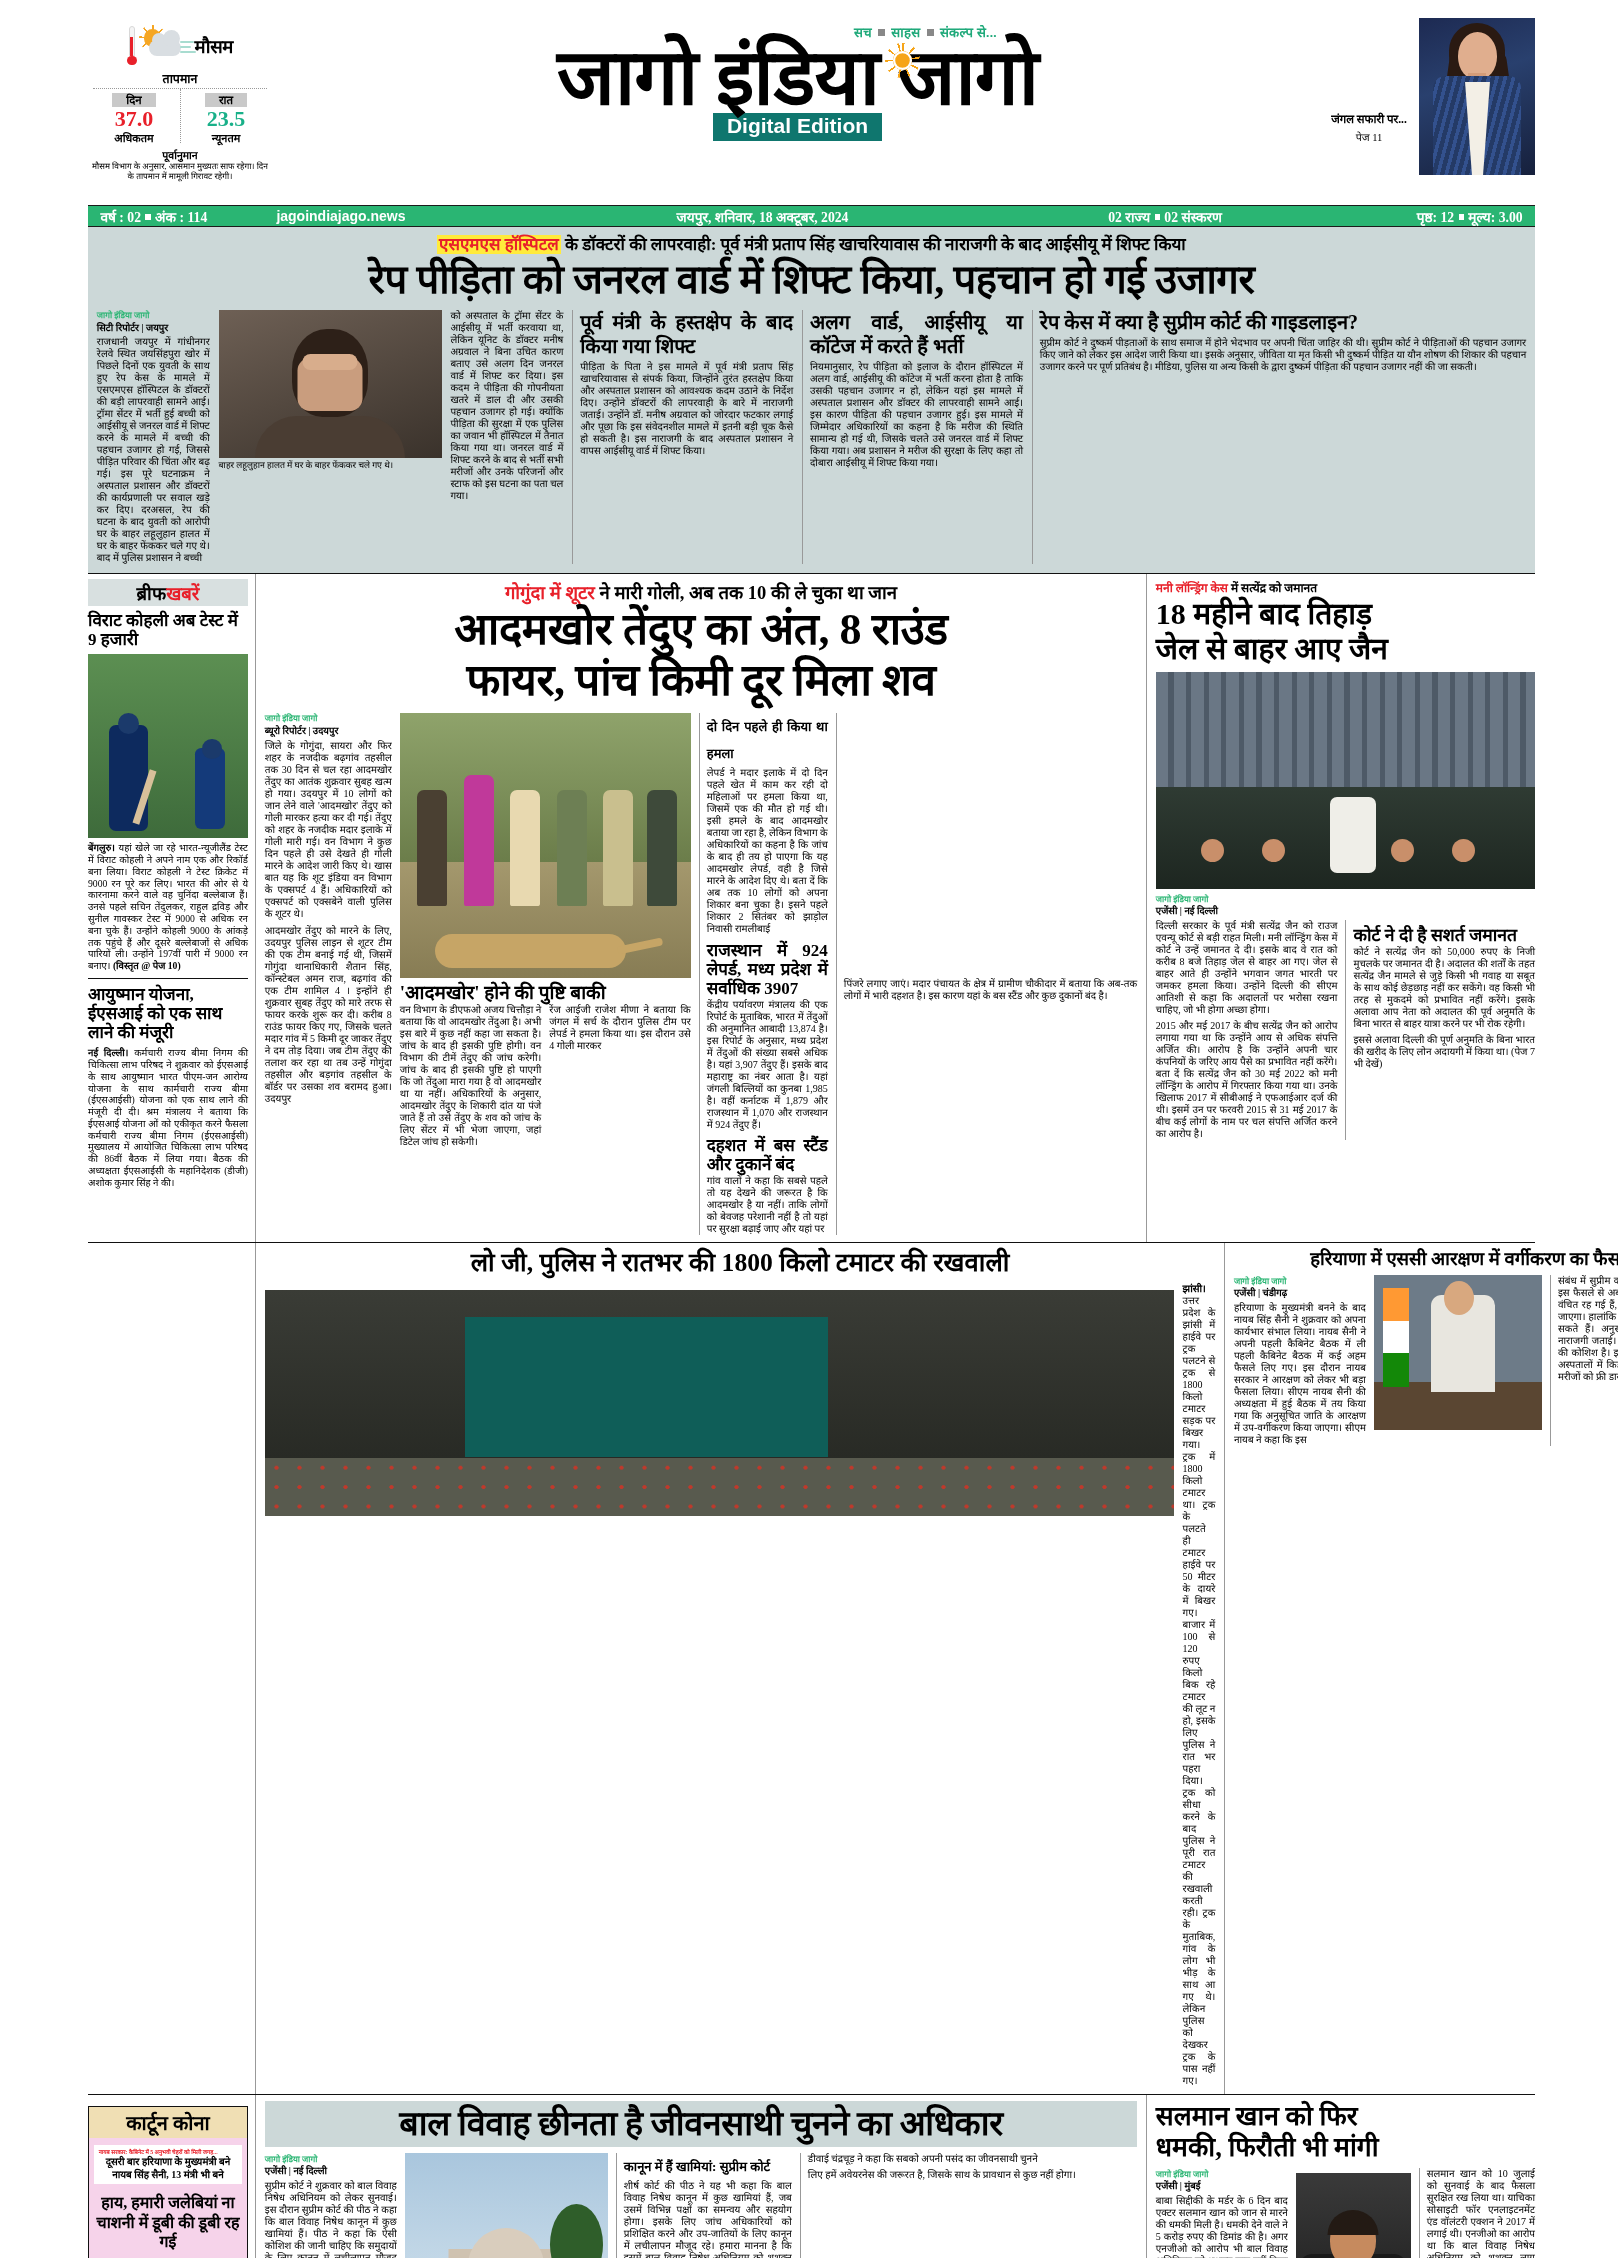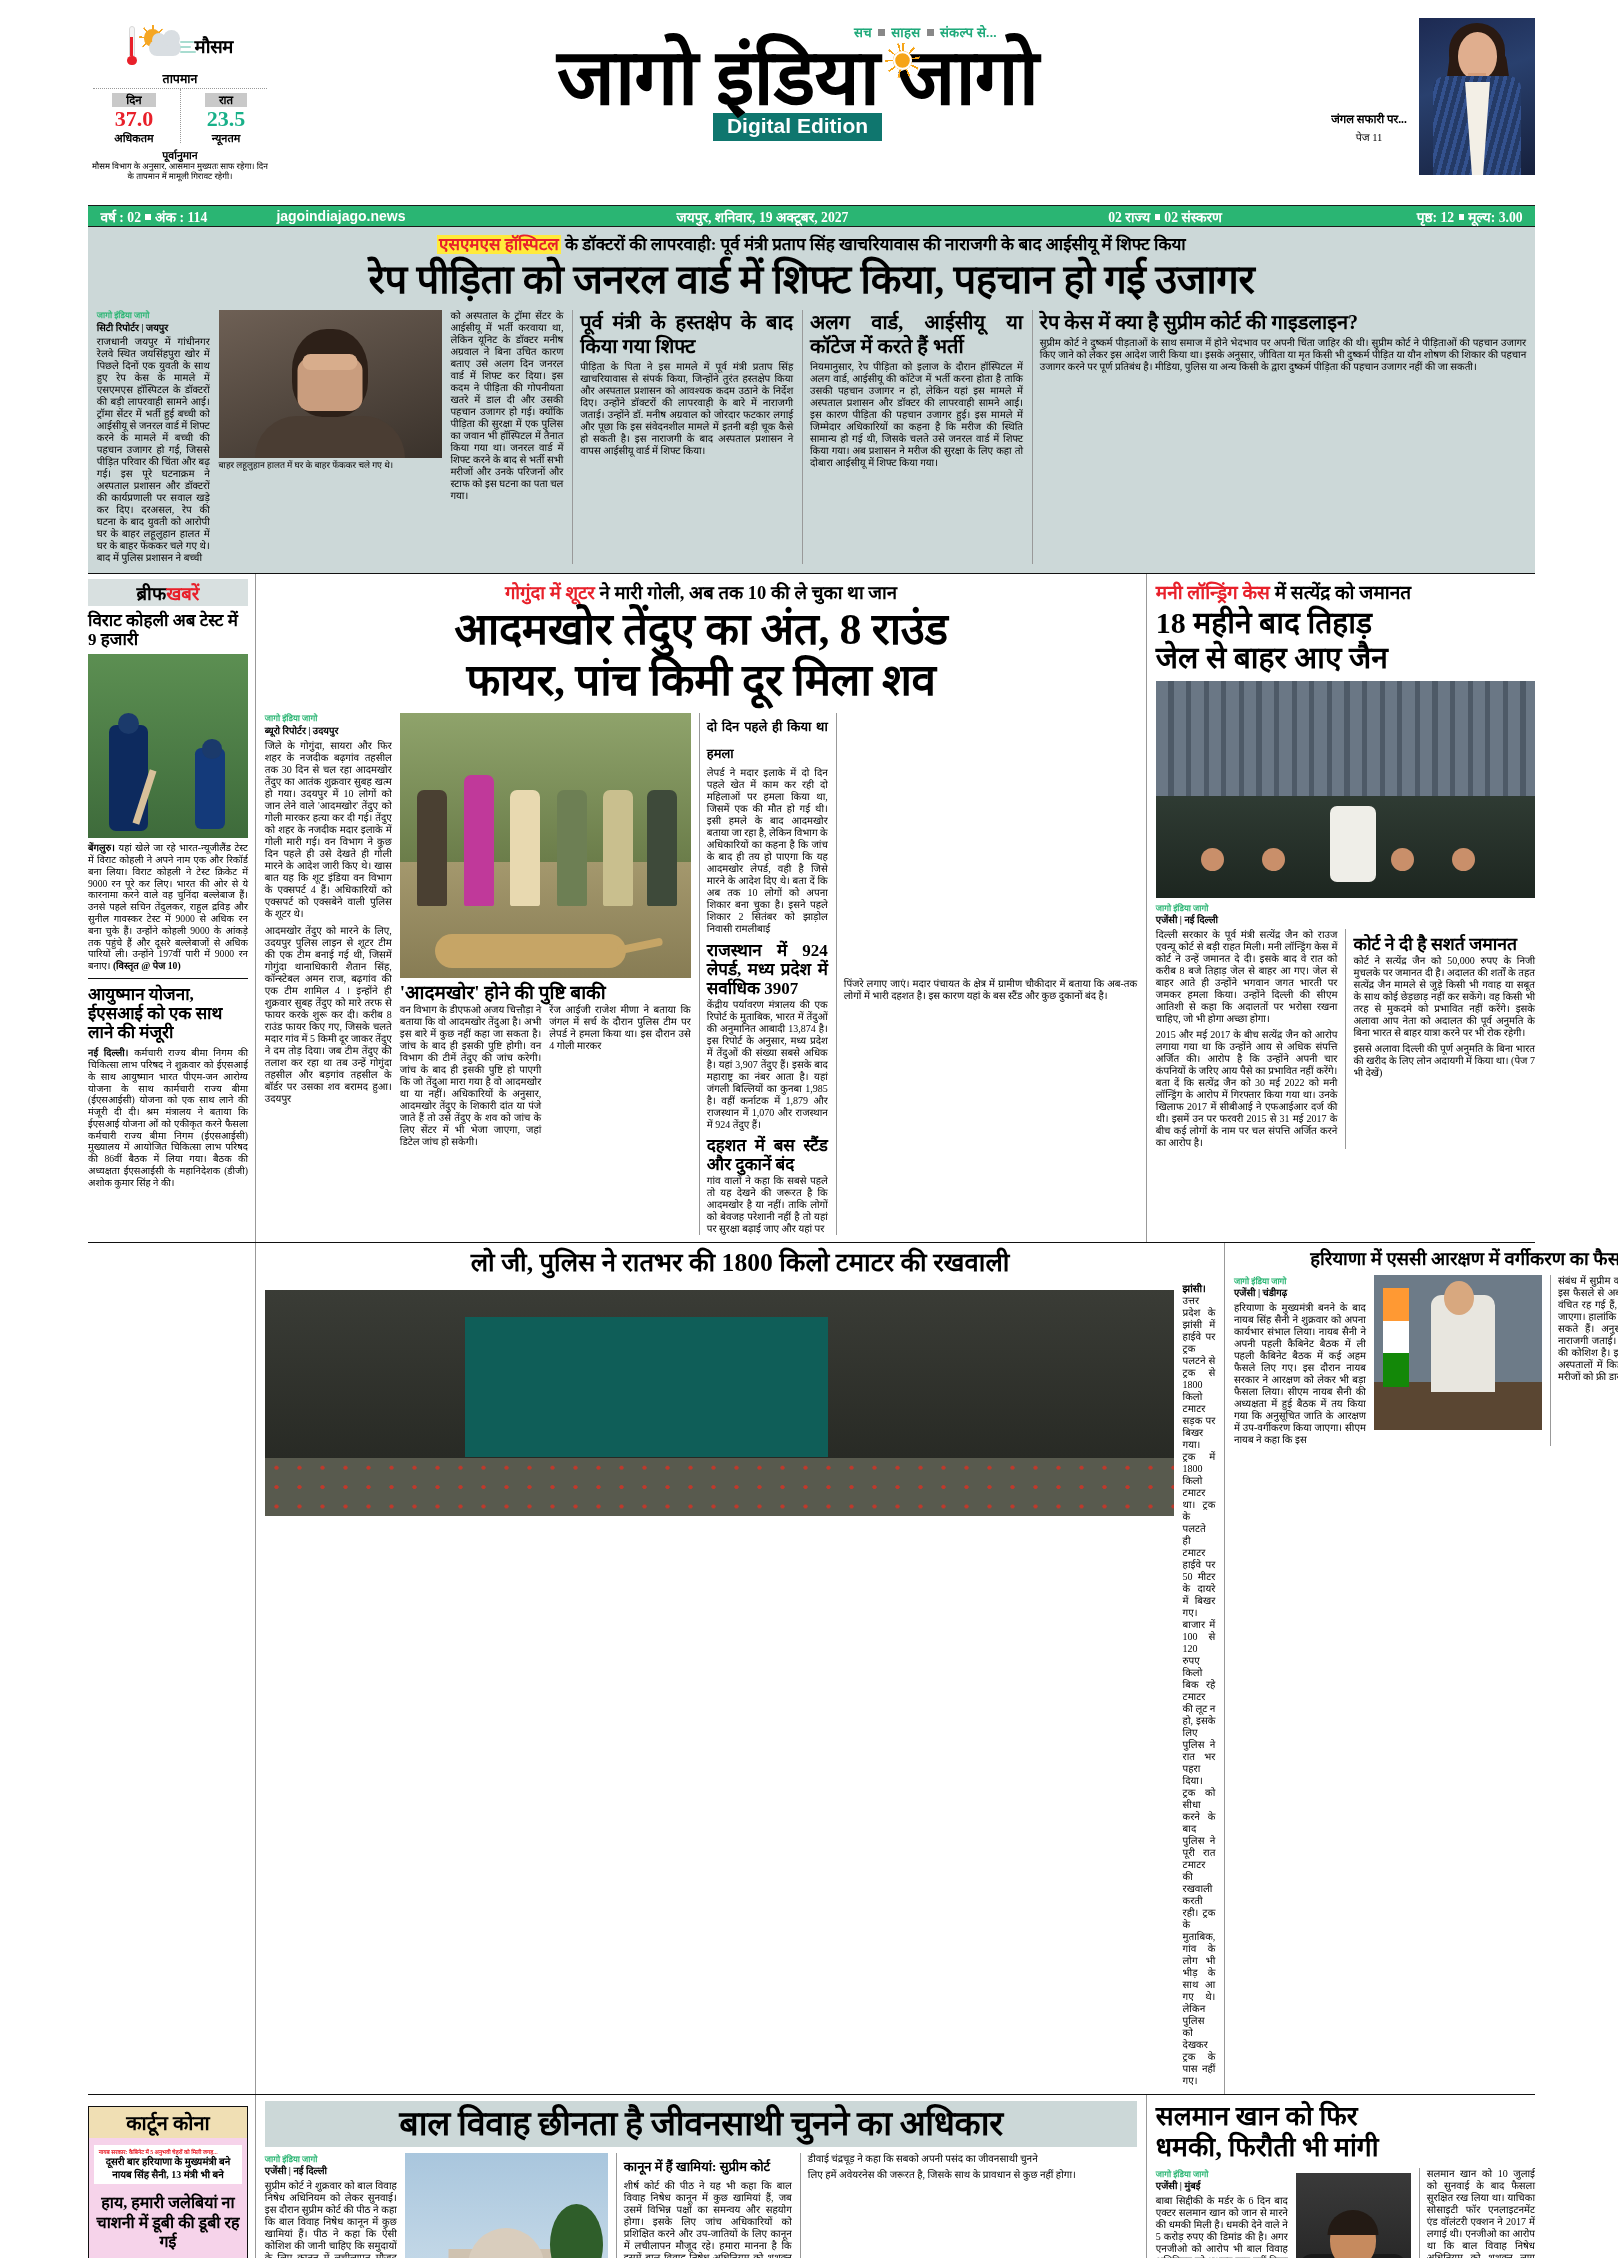--- a/index.html
+++ b/index.html
@@ -259,21 +259,21 @@
   .leopard-photo .sky{position:absolute;inset:0 0 44% 0;background:linear-gradient(#8fa36b,#6b7d4a);}
   .leopard-photo .gnd{position:absolute;inset:56% 0 0 0;background:linear-gradient(#a4986d,#877c54);}
   .leopard-photo .ppl{position:absolute;bottom:72px;left:0;right:0;height:124px;}
   .leopard-photo .ppl i{position:absolute;bottom:0;width:30px;height:116px;border-radius:7px 7px 2.6px 2.6px;display:block;}
   .leopard-photo .cat{position:absolute;left:35px;bottom:10.6px;width:191px;height:34px;background:#c6a566;border-radius:17.6px;}
   .leopard-photo .cat:after{content:"";position:absolute;right:-37px;top:8.8px;width:46px;height:8px;background:#c6a566;border-radius:5.3px;transform:rotate(-12deg);}
   .box-head { font-size:13px; font-weight:bold; line-height:27px;}
   .box-head2 { font-size:17px; font-weight:bold; line-height:19.4px; margin-top:5.3px;}
   .q-head { font-size:19px; font-weight:bold; line-height:17.6px; margin:5.3px 0 2.6px 0;}
 
-  .r-kicker { font-size:19px; font-weight:bold; }
+  .r-kicker { font-size:12px; font-weight:bold; }
   .r-kicker .red{color:#e8202a;}
   .r-head { font-size:30px; font-weight:bold; line-height:34px; margin-top:0.9px;}
   .rally-photo{width:100%;height:217px;margin-top:5.3px;background:#5b6b7a;position:relative;overflow:hidden;}
   .rally-photo .bars{position:absolute;inset:0;background:repeating-linear-gradient(90deg,#6a7785 0 12.4px,#4e5a67 12.4px 17.6px);}
   .rally-photo .crowd{position:absolute;bottom:0;left:0;right:0;height:102px;background:linear-gradient(#2f3b33,#1d2620);}
   .rally-photo .kh{position:absolute;bottom:26.5px;width:23px;height:23px;border-radius:50%;background:#c98f6a;}
   .rally-photo .white{position:absolute;left:46%;bottom:16px;width:46px;height:76px;background:#efeee8;border-radius:7px;}
   .r-sub { font-size:17.6px;font-weight:bold;line-height:21px;margin-top:5.3px;}
   .r-text { font-size:10px;line-height:12px;text-align:justify;}
 
@@ -400,21 +400,21 @@
       <div class="promo-text">जंगल सफारी पर...</div>
       <div class="promo-page">पेज 11</div>
     </div>
   </div>
 
   <div class="infobar">
     <div class="ib1">
       <span>वर्ष : 02</span><span class="sq"></span><span>अंक : 114</span>
     </div>
     <div class="ib2">jagoindiajago.news</div>
-    <div class="ib3">जयपुर, शनिवार, 19 अक्टूबर, 2027</div>
+    <div class="ib3">जयपुर, शनिवार, 18 अक्टूबर, 2024</div>
     <div class="ib4">
       <span>02 राज्य</span><span class="sq"></span><span>02 संस्करण</span>
     </div>
     <div class="ib5">
       <span>पृष्ठ: 12</span><span class="sq"></span><span>मूल्य: 3.00</span>
     </div>
   </div>
 
   <div class="content">
 

